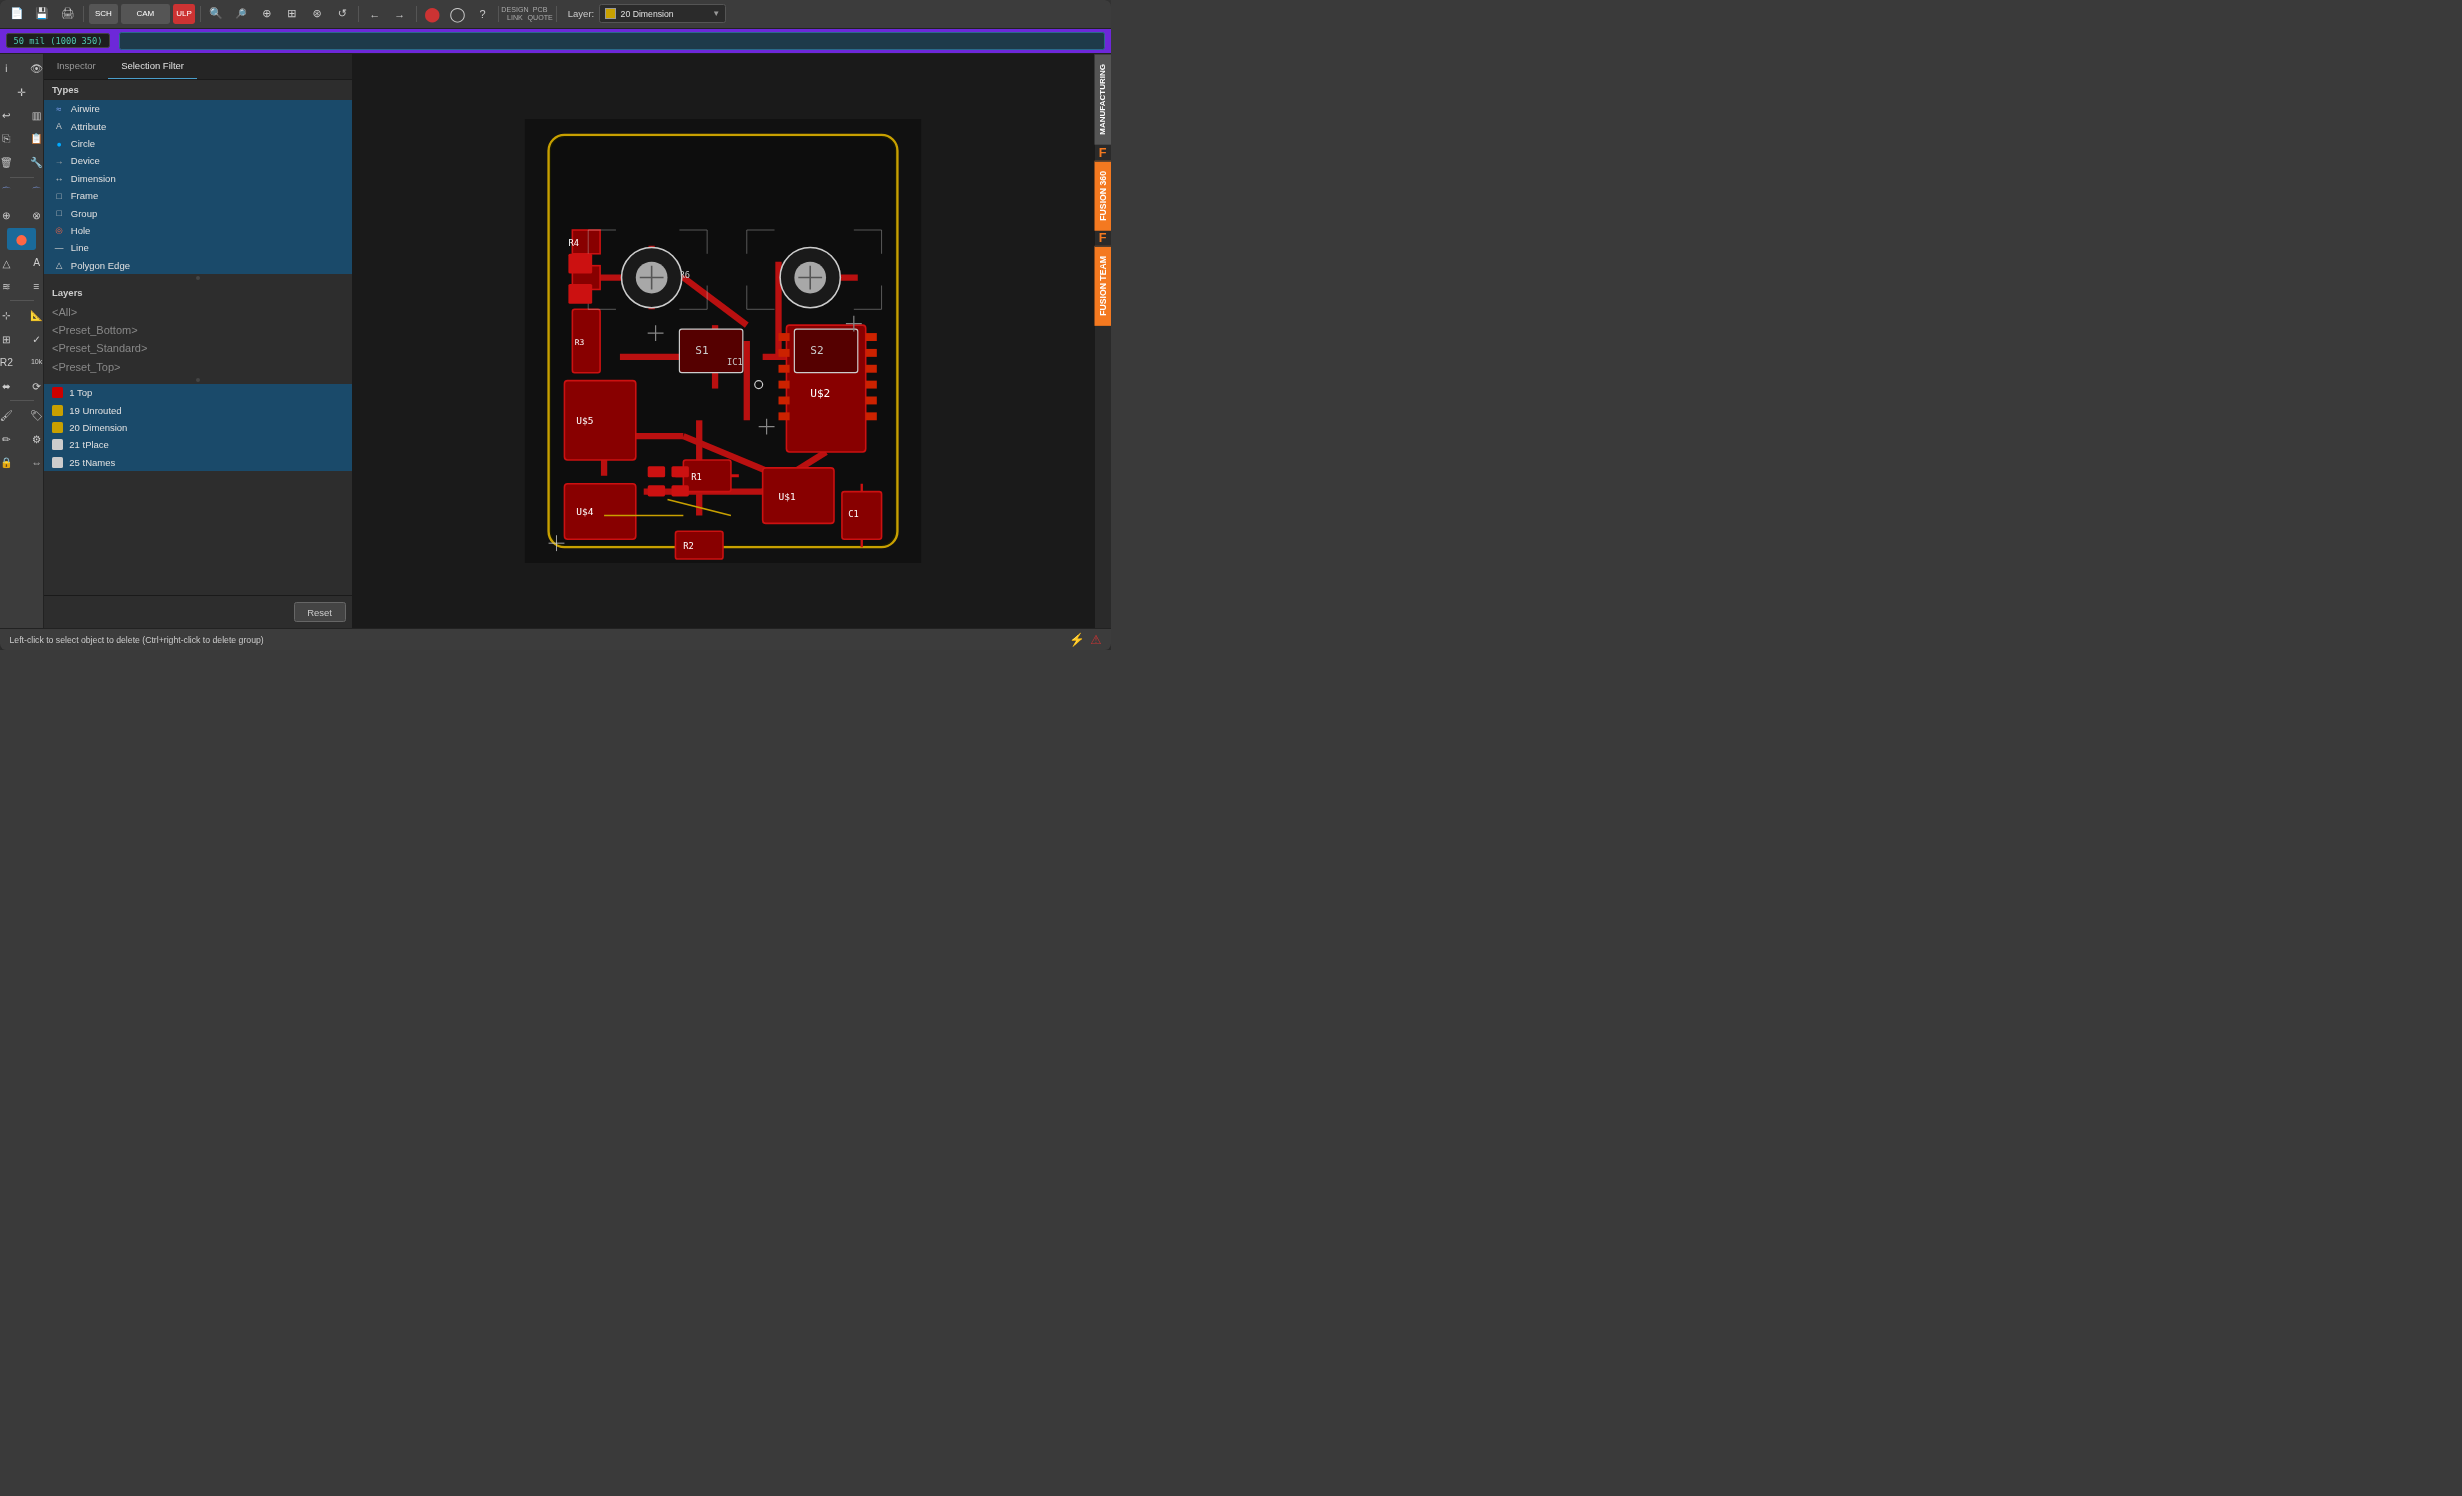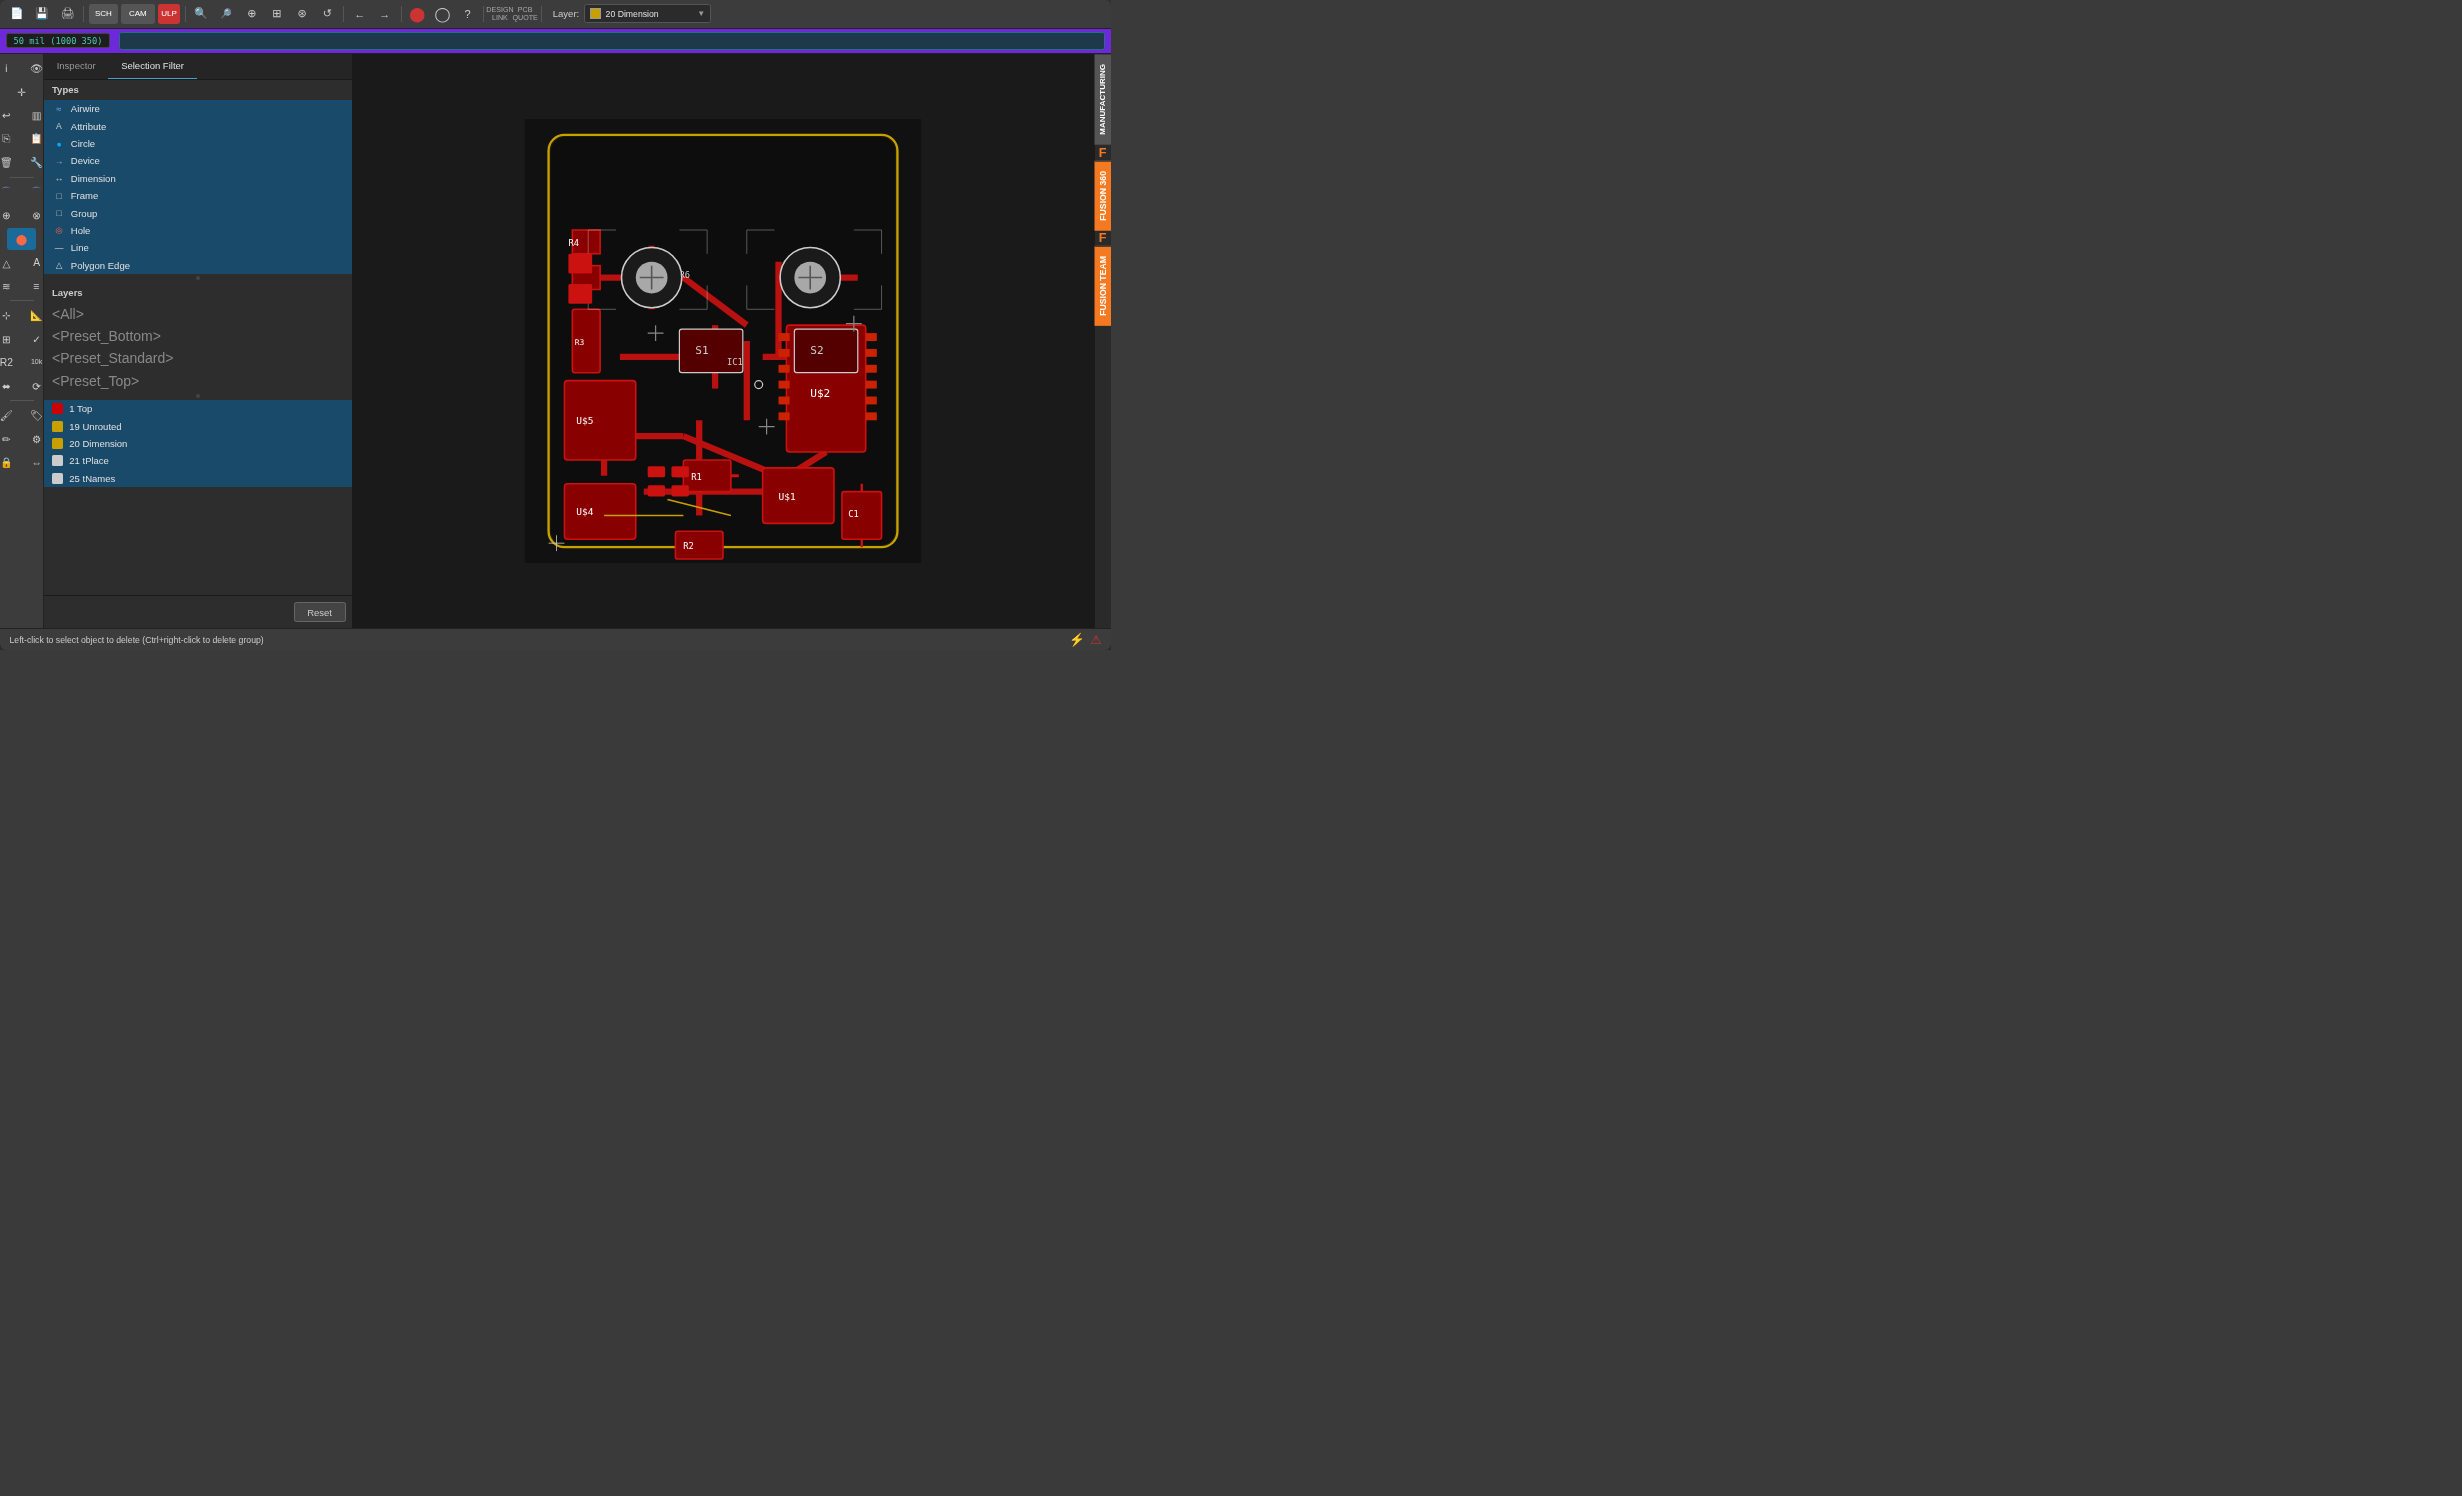--- a/index.html
+++ b/index.html
@@ -400,38 +400,38 @@
       border-radius: 50%;
       background: #444;
       margin: 1.6px auto;
     }
 
     .layer-preset-item {
       display: flex;
       align-items: flex-start;
       padding: 3.2px 8px;
       gap: 6.3px;
-      font-size: 14px;
+      font-size: 11px;
       color: #888;
       cursor: pointer;
     }
   </style>
 </head>
 <body>
 
 <div class="window">
 
 
   <div class="toolbar">
     <button class="toolbar-btn">📄</button>
     <button class="toolbar-btn">💾</button>
     <button class="toolbar-btn">🖨</button>
     <div class="toolbar-sep"></div>
     <button class="toolbar-btn" style="font-size:8px;background:#555;color:#fff;width:28.6px;">SCH</button>
-    <button class="toolbar-btn" style="font-size:8px;background:#555;color:#fff;width:34px;">CAM</button>
+    <button class="toolbar-btn" style="font-size:8px;background:#555;color:#fff;width:49px;">CAM</button>
     <button class="toolbar-btn" style="font-size:8px;background:#cc3333;color:#fff;width:22px;">ULP</button>
     <div class="toolbar-sep"></div>
     <button class="toolbar-btn">🔍</button>
     <button class="toolbar-btn" style="font-size:9.5px;">🔎</button>
     <button class="toolbar-btn">⊕</button>
     <button class="toolbar-btn">⊞</button>
     <button class="toolbar-btn">⊛</button>
     <button class="toolbar-btn">↺</button>
     <div class="toolbar-sep"></div>
     <button class="toolbar-btn">←</button>

